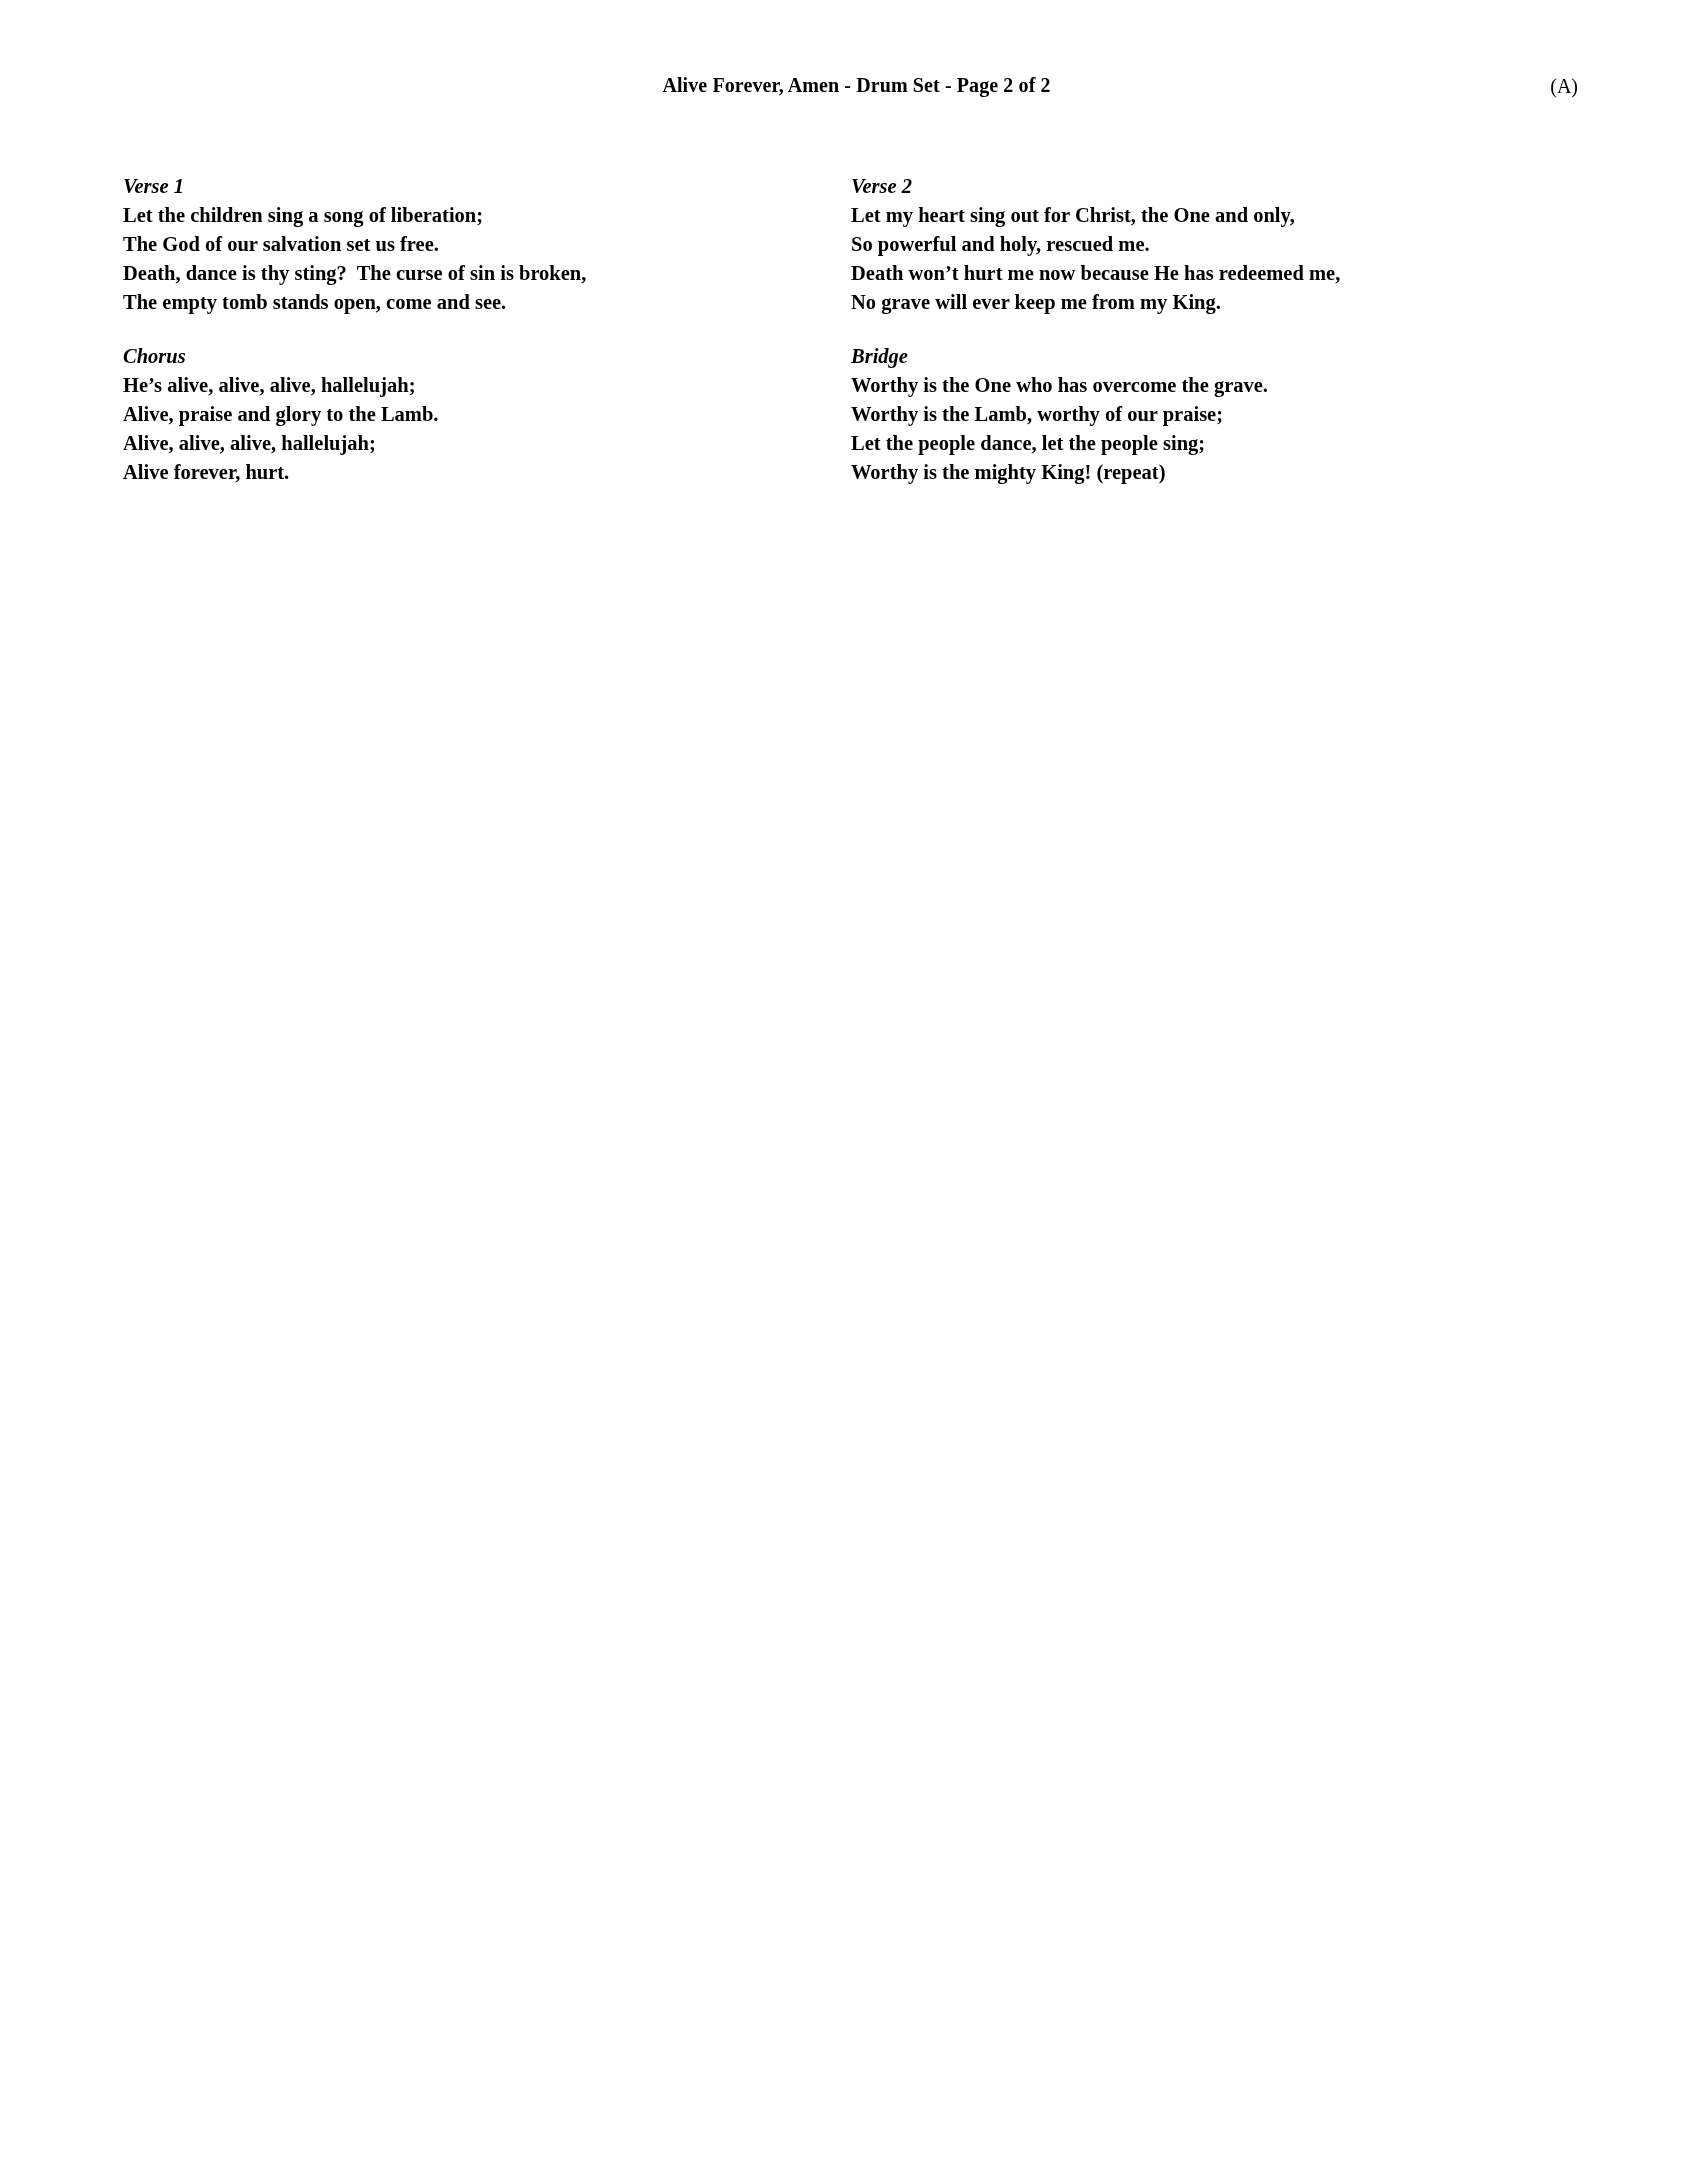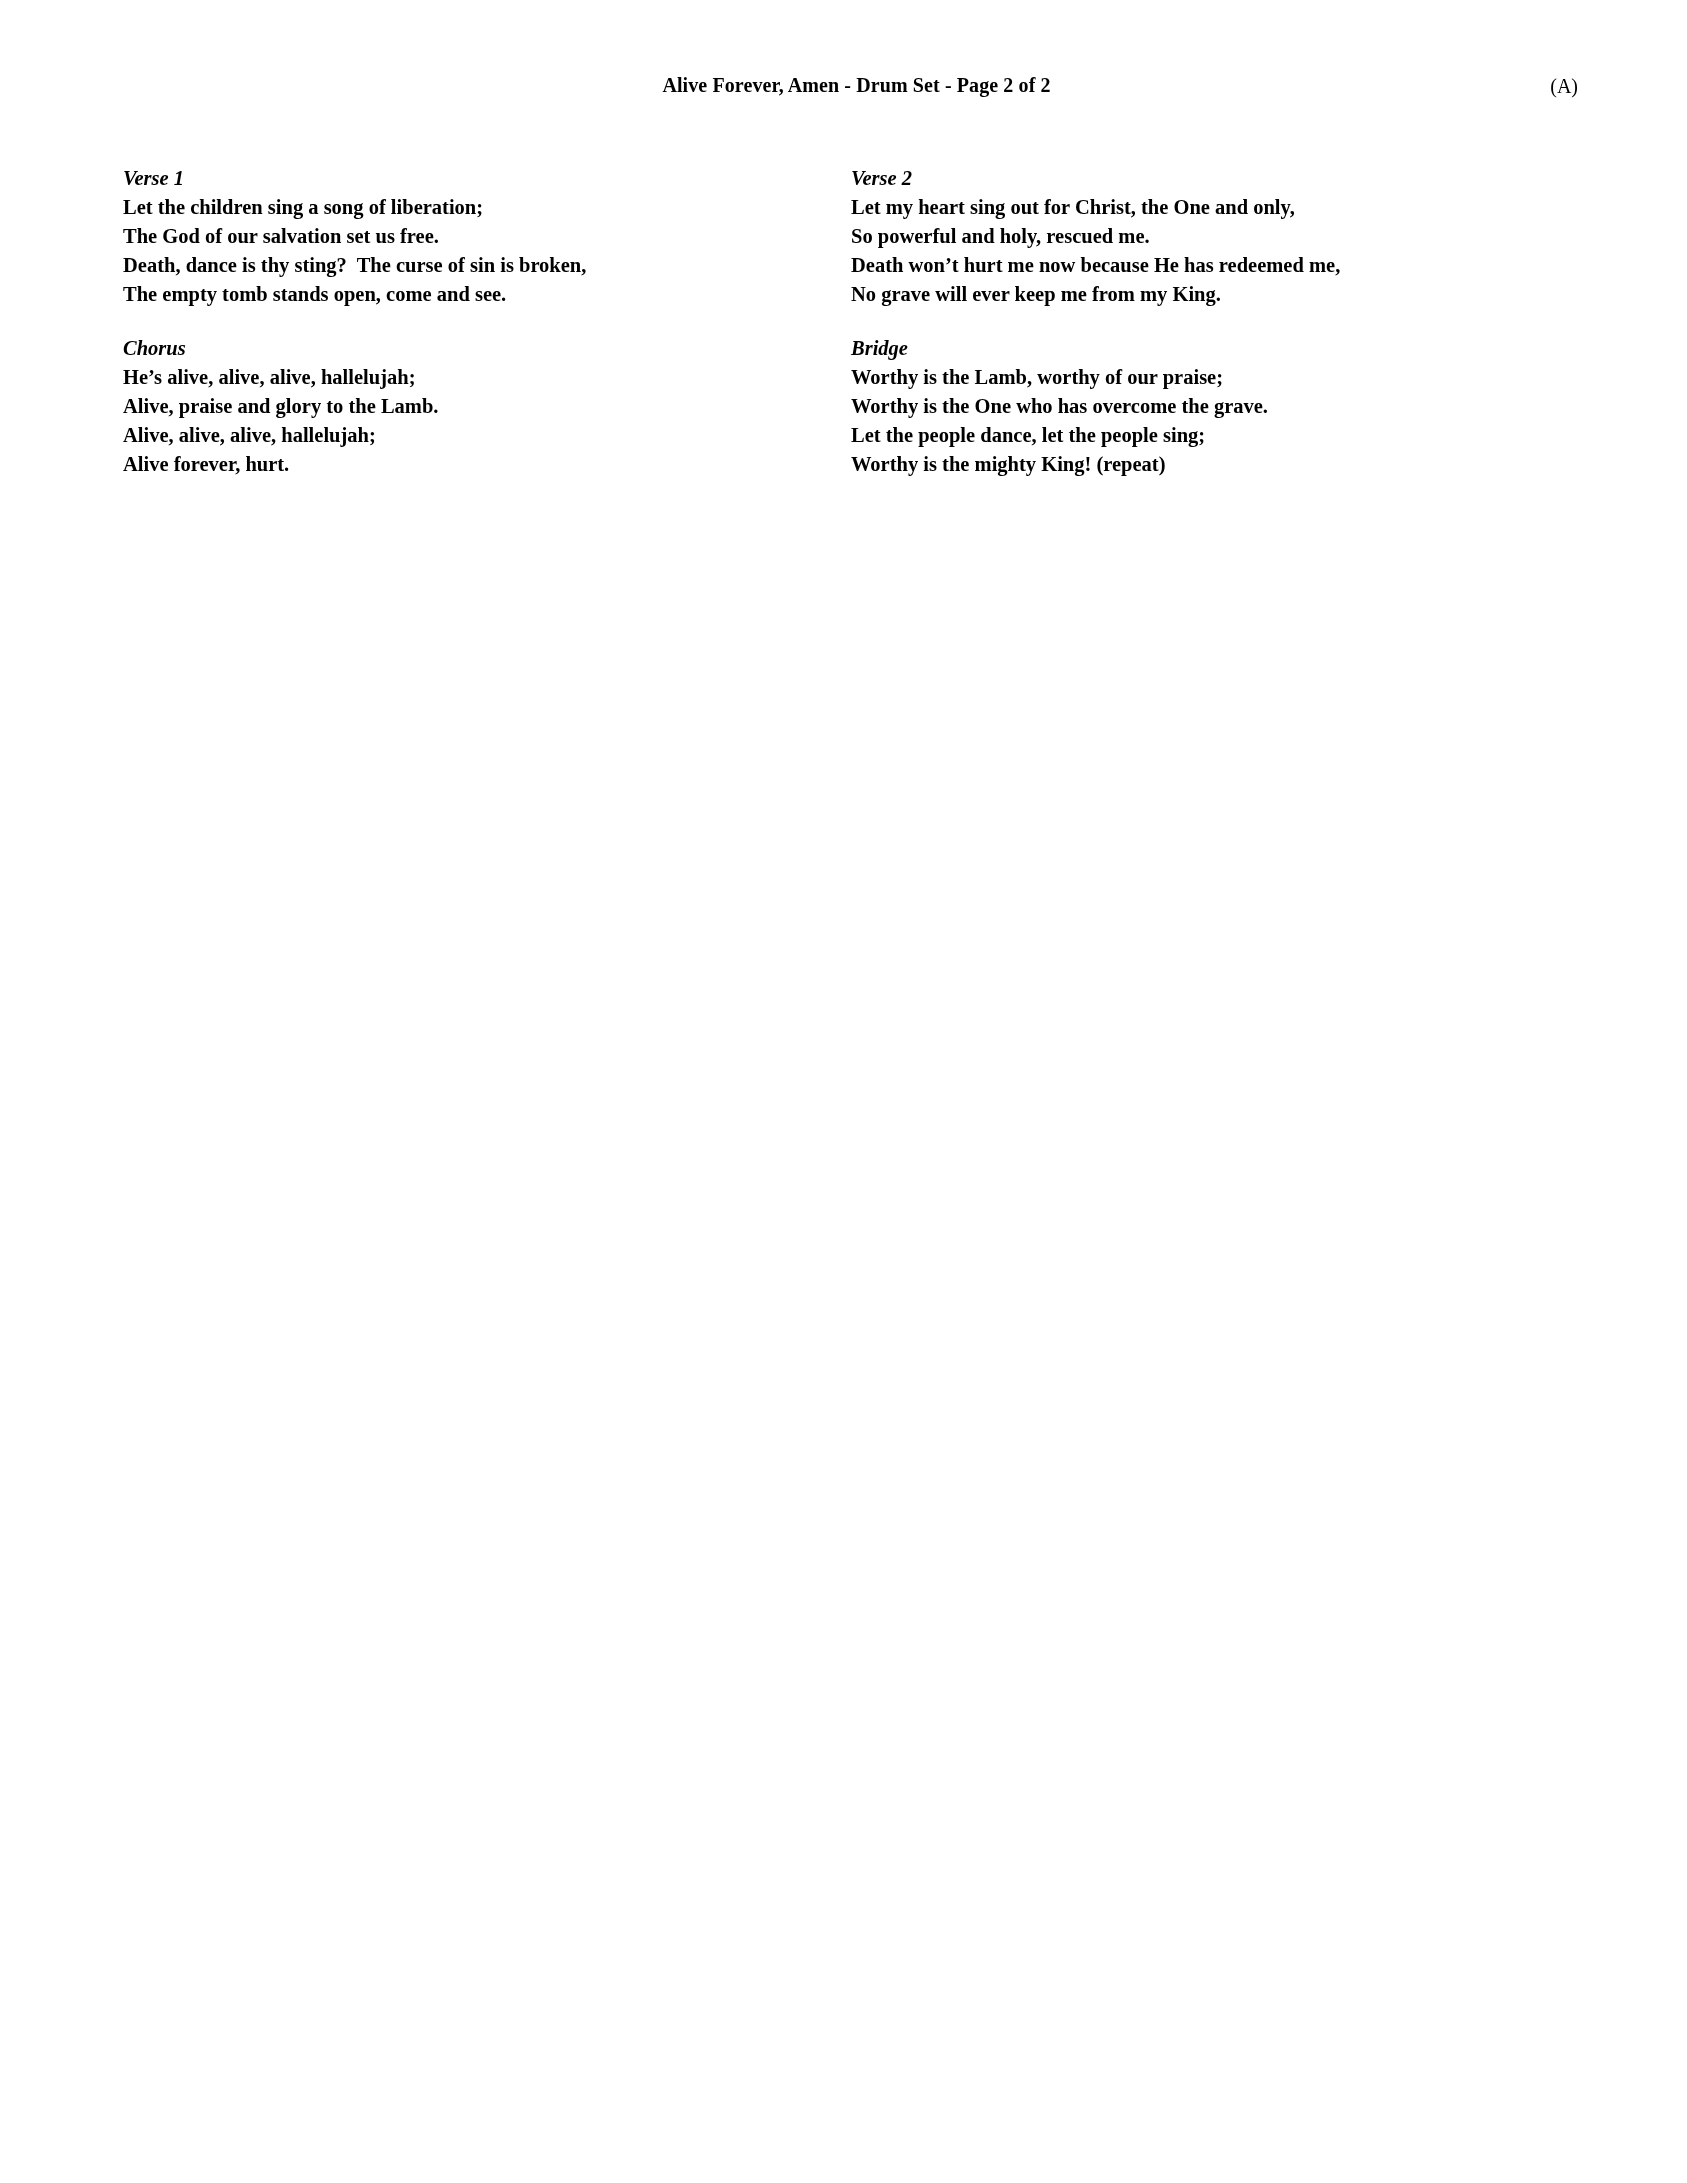--- a/index.html
+++ b/index.html
@@ -36,21 +36,21 @@
   }
   .header-key {
     position: absolute;
     right: 122px;
     top: 1.3px;
     font-size: 20px;
     font-weight: normal;
   }
   .columns {
     position: absolute;
-    top: 164px;
+    top: 172px;
     left: 123px;
     width: 1449px;
     display: flex;
     flex-direction: row;
   }
   .col {
     width: 724px;
     box-sizing: border-box;
   }
   .col.right {
@@ -116,22 +116,22 @@
       <div class="section">
         <div class="section-label">Verse 2</div>
         <div class="lyric-line">Let my heart sing out for Christ, the One and only,</div>
         <div class="lyric-line">So powerful and holy, rescued me.</div>
         <div class="lyric-line">Death won’t hurt me now because He has redeemed me,</div>
         <div class="lyric-line">No grave will ever keep me from my King.</div>
       </div>
 
       <div class="section">
         <div class="section-label">Bridge</div>
+        <div class="lyric-line">Worthy is the One who has overcome the grave.</div>
         <div class="lyric-line">Worthy is the Lamb, worthy of our praise;</div>
-        <div class="lyric-line">Worthy is the One who has overcome the grave.</div>
         <div class="lyric-line">Let the people dance, let the people sing;</div>
         <div class="lyric-line"><span>Worthy is the mighty King! </span><span class="repeat-tag">(repeat)</span></div>
       </div>
 
     </div>
 
   </div>
 
 </div>
 

